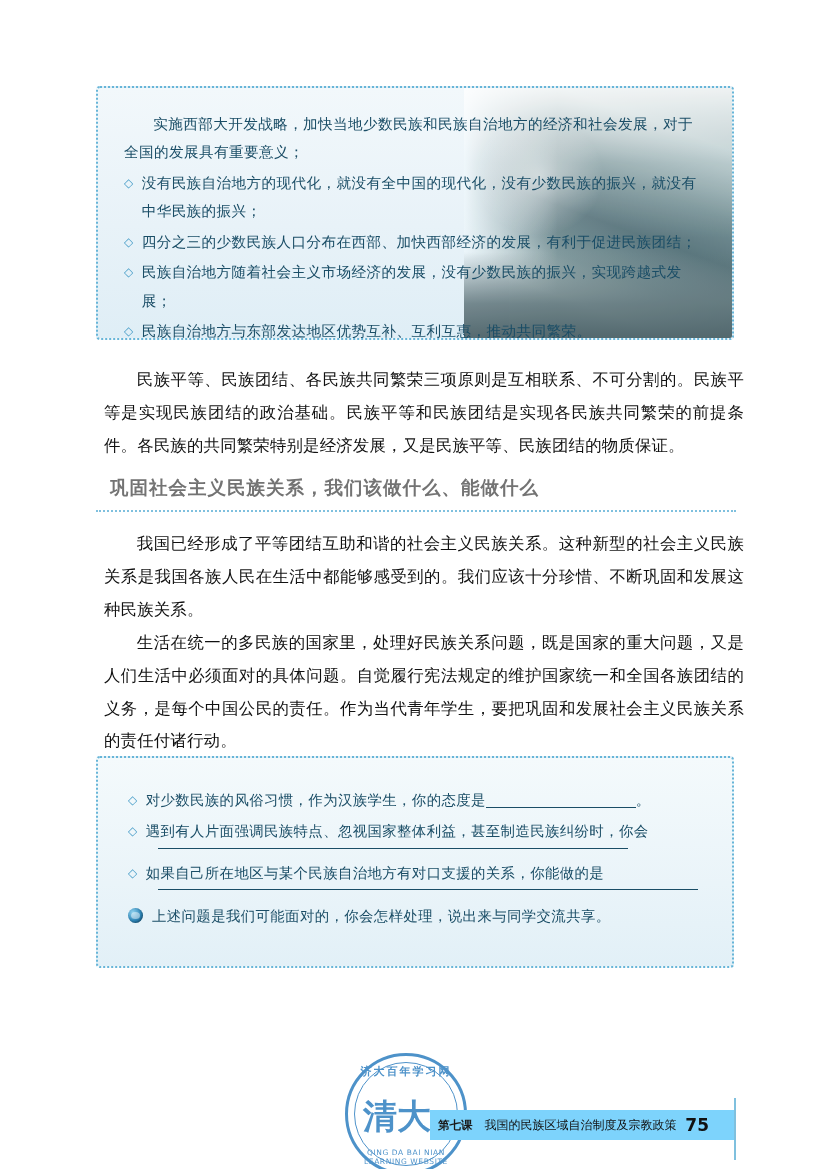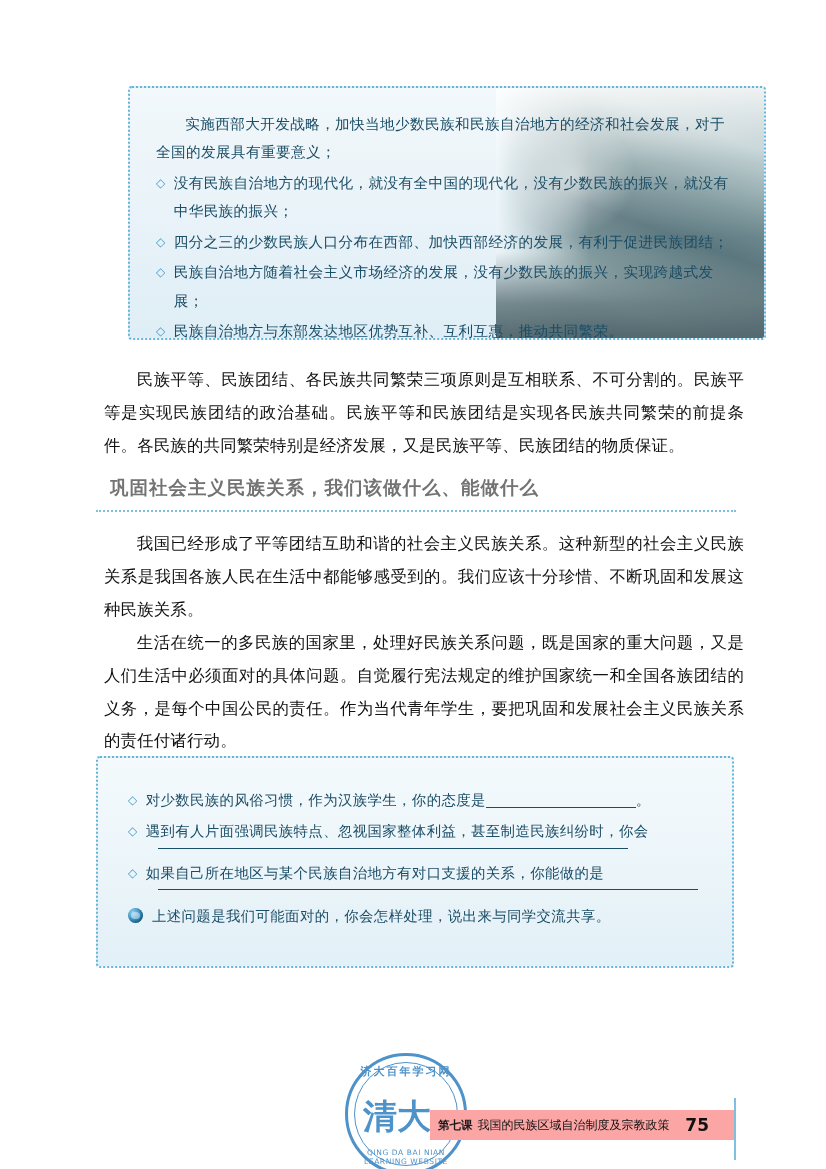--- a/index.html
+++ b/index.html
@@ -27,21 +27,20 @@
     position: absolute;
     left: 96px;
     top: 86px;
     width: 638px;
     height: 254px;
     border: 2px dotted #67b5d8;
     border-radius: 4px;
     background: linear-gradient(180deg, #f2f8fb 0%, #e8f2f8 55%, #dfeef6 100%);
     box-sizing: border-box;
     overflow: hidden;
-    margin-left: 32px;
   }
   .box-top .photo {
     position: absolute;
     right: 0;
     top: 0;
     width: 268px;
     height: 250px;
     background:
       linear-gradient(180deg, rgba(255,255,255,0.85) 0%, rgba(255,255,255,0.25) 30%, rgba(255,255,255,0) 60%),
       linear-gradient(90deg, rgba(235,245,250,1) 0%, rgba(235,245,250,0) 35%),
@@ -236,36 +235,36 @@
     color: #2f7fc0;
   }
 
   
   .footer {
     position: absolute;
     left: 430px;
     top: 1110px;
     width: 304px;
     height: 30px;
-    background: #fca5a5;
+    background: #7dd3fc;
     display: flex;
     align-items: center;
   }
   .footer .lesson {
     font-family: "DejaVu Sans", sans-serif;
     font-size: 11.5px;
     color: #1a1a1a;
     font-weight: bold;
     padding-left: 8px;
   }
   .footer .ftitle {
     font-family: "DejaVu Sans", sans-serif;
     font-size: 12px;
     color: #111;
-    padding-left: 5px;
+    padding-left: 12px;
     flex: 1 1 auto;
   }
   .footer .pageno {
     font-family: "DejaVu Sans", sans-serif;
     font-size: 17px;
     font-weight: bold;
     color: #111;
     padding-right: 25px;
   }
   .footer-rule {

